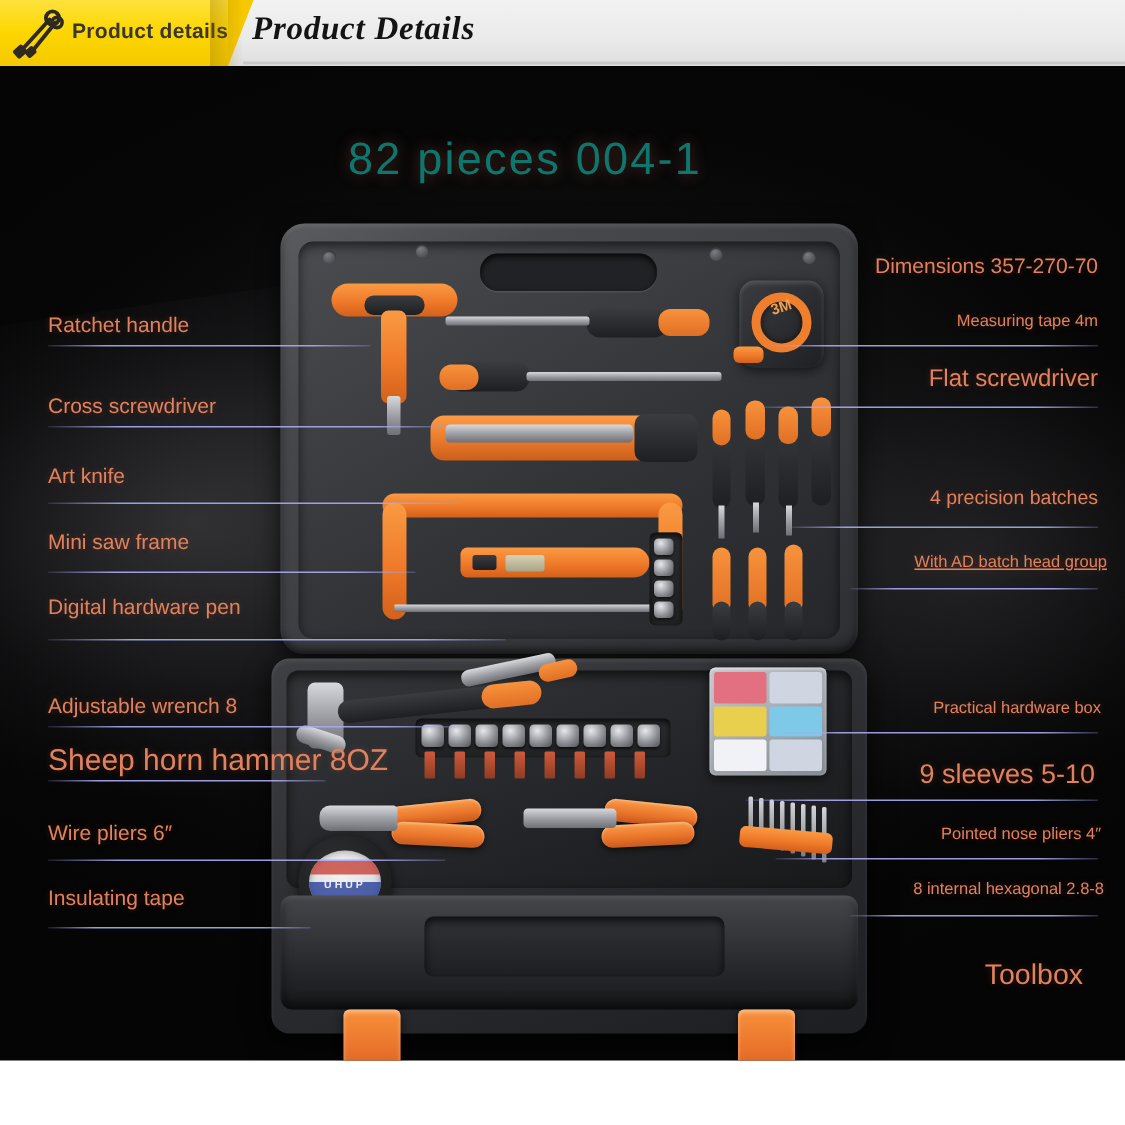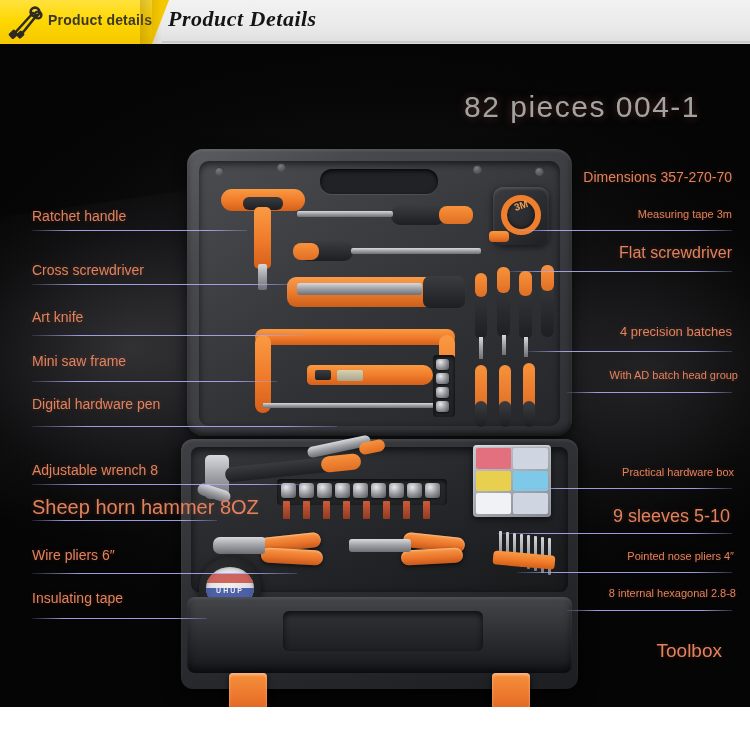--- a/index.html
+++ b/index.html
@@ -38,22 +38,22 @@
                   rgba(10,10,12,.12) 62%, rgba(0,0,0,0) 78%); }
   .stage-car { position:absolute; left:-40px; top:150px; width:430px; height:330px;
                background:radial-gradient(ellipse at 40% 45%,
                  rgba(96,96,102,.42) 0%, rgba(50,50,55,.22) 45%, rgba(0,0,0,0) 72%);
                transform:rotate(-8deg); }
   .stage-car2 { position:absolute; right:-60px; top:180px; width:360px; height:300px;
                 background:radial-gradient(ellipse at 55% 50%,
                   rgba(84,84,90,.3) 0%, rgba(40,40,44,.16) 50%, rgba(0,0,0,0) 75%); }
 
   
-  .headline { position:absolute; left:0; top:46px; width:700px; text-align:right;
-              font-size:30px; color:#a3a3a3; letter-spacing:1.5px;
+  .headline { position:absolute; left:0; top:46px; width:700px; text-align:center;
+              font-size:30px; color:#0f766e; letter-spacing:1.5px;
               text-shadow:0 0 10px rgba(226,120,90,.35); }
 
   
   .lbl { position:absolute; color:#e0825f; white-space:nowrap;
          text-shadow:0 0 5px rgba(200,90,50,.30); }
   .lbl.l { text-align:right; }
   .lbl.r { text-align:right; }
   .leader { position:absolute; height:1px;
             background:linear-gradient(to right,
               rgba(150,150,235,.15), rgba(168,168,240,.92) 18%,
@@ -360,27 +360,27 @@
         <div class="leader" style="left: 32px; top: 440px; width: 275px;"></div>
         <div class="lbl l" style="left: 32px; top: 452px; font-size: 20px;">Sheep horn hammer 8OZ</div>
         <div class="leader" style="left: 32px; top: 476px; width: 185px;"></div>
         <div class="lbl l" style="left: 32px; top: 503px; font-size: 14px;">Wire pliers 6″</div>
         <div class="leader" style="left: 32px; top: 529px; width: 265px;"></div>
         <div class="lbl l" style="left: 32px; top: 546px; font-size: 14px;">Insulating tape</div>
         <div class="leader" style="left: 32px; top: 574px; width: 175px;"></div>
       </div>
     <div id="right-labels">
         <div class="lbl r" style="right: 18px; top: 125px; font-size: 14px;">Dimensions 357-270-70</div>
-        <div class="lbl r" style="right: 18px; top: 164px; font-size: 11px;">Measuring tape 3m</div>
+        <div class="lbl r" style="right: 18px; top: 164px; font-size: 11px;">Measuring tape 4m</div>
         <div class="leader" style="right: 18px; top: 186px; width: 220px;"></div>
         <div class="lbl r" style="right: 18px; top: 200px; font-size: 16px;">Flat screwdriver</div>
         <div class="leader" style="right: 18px; top: 227px; width: 225px;"></div>
         <div class="lbl r" style="right: 18px; top: 280px; font-size: 13px;">4 precision batches</div>
         <div class="leader" style="right: 18px; top: 307px; width: 205px;"></div>
-        <div class="lbl r" style="right: 12px; top: 325px; font-size: 11px;">With AD batch head group</div>
+        <div class="lbl r" style="right: 12px; top: 325px; font-size: 11px; text-decoration: underline;">With AD batch head group</div>
         <div class="leader" style="right: 18px; top: 348px; width: 165px;"></div>
         <div class="lbl r" style="right: 16px; top: 422px; font-size: 11px;">Practical hardware box</div>
         <div class="leader" style="right: 18px; top: 444px; width: 210px;"></div>
         <div class="lbl r" style="right: 20px; top: 462px; font-size: 18px;">9 sleeves 5-10</div>
         <div class="leader" style="right: 18px; top: 489px; width: 235px;"></div>
         <div class="lbl r" style="right: 16px; top: 506px; font-size: 11px;">Pointed nose pliers 4″</div>
         <div class="leader" style="right: 18px; top: 528px; width: 215px;"></div>
         <div class="lbl r" style="right: 14px; top: 543px; font-size: 11px;">8 internal hexagonal 2.8-8</div>
         <div class="leader" style="right: 18px; top: 566px; width: 165px;"></div>
         <div class="lbl r" style="right: 28px; top: 596px; font-size: 19px;">Toolbox</div>

